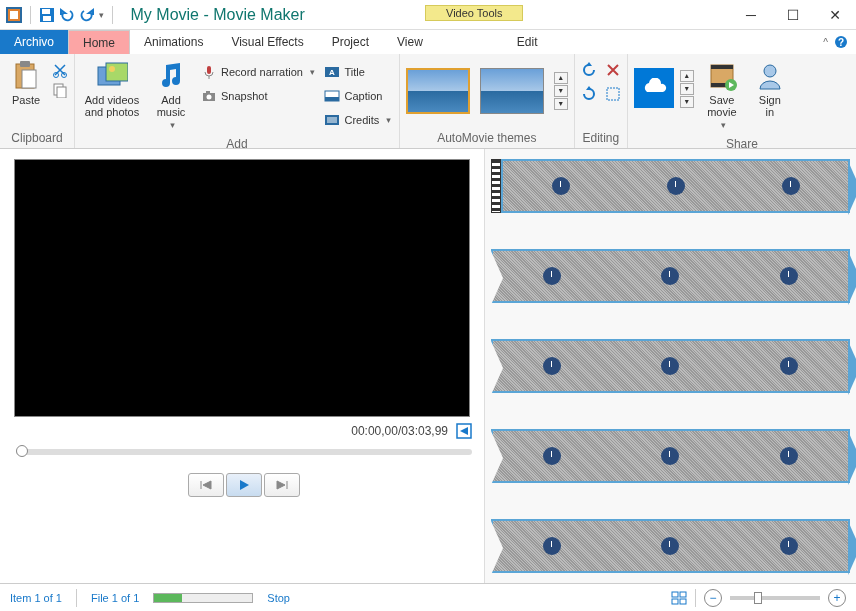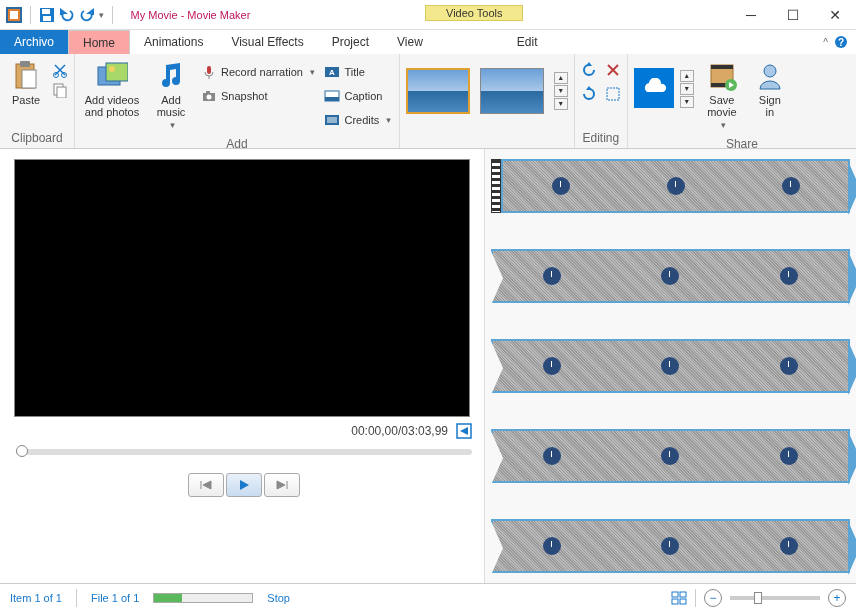--- a/index.html
+++ b/index.html
@@ -3,21 +3,21 @@
 <meta charset="utf-8">
 <style>
 * { margin: 0; padding: 0; box-sizing: border-box; font-family: "Segoe UI", Tahoma, sans-serif; }
 body { width: 856px; height: 611px; background: #fff; overflow: hidden; font-size: 12px; color: #333; }
 
 
 .titlebar { height: 30px; display: flex; align-items: center; background: #fff; border-bottom: 1px solid #ddd; }
 .qa-toolbar { display: flex; align-items: center; gap: 4px; padding: 0 6px; }
 .qa-icon { width: 16px; height: 16px; display: flex; align-items: center; justify-content: center; }
 .qa-sep { width: 1px; height: 18px; background: #ccc; margin: 0 4px; }
-.title-text { flex: 1; padding-left: 8px; font-size: 11px; color: #be185d; }
+.title-text { flex: 1; padding-left: 8px; font-size: 16px; color: #0f766e; }
 .video-tools-cap { position: absolute; top: 5px; left: 425px; background: #f3e98c; border: 1px solid #d6ca5a; padding: 1px 20px; font-size: 11px; }
 .win-controls { display: flex; }
 .win-btn { width: 42px; height: 29px; display: flex; align-items: center; justify-content: center; font-size: 14px; font-family: Arial; }
 
 
 .tabbar { height: 24px; display: flex; align-items: stretch; background: #fff; position: relative; }
 .tab { padding: 0 14px; display: flex; align-items: center; font-size: 12px; color: #333; }
 .tab.file { background: #1979ca; color: #fff; }
 .tab.active { border: 1px solid #ccc; border-bottom: none; background: #fca5a5; }
 .tab.edit { margin-left: 66px; }
@@ -258,20 +258,21 @@
             <div class="theme-sky"></div>
             <div class="theme-sea"></div>
           </div>
         <div style="display:flex;flex-direction:column;gap:1px">
           <span style="border:1px solid #aaa;width:14px;height:12px;font-size:8px;text-align:center">▴</span>
           <span style="border:1px solid #aaa;width:14px;height:12px;font-size:8px;text-align:center">▾</span>
           <span style="border:1px solid #aaa;width:14px;height:12px;font-size:8px;text-align:center">▾</span>
         </div>
       </div>
     </div>
+    <div class="rgroup-label">AutoMovie themes</div>
   </div>
 
   <div class="rgroup">
     <div class="rgroup-body">
       <div class="small-col" style="gap:8px">
         <div style="display:flex;gap:8px">
           <span>
               <svg width="16" height="16">
                 <path d="M8 3 A5 5 0 1 0 13 8" fill="none" stroke="#1979ca" stroke-width="2"></path>
                 <path d="M8 0 L5 4 L11 4 Z" fill="#1979ca"></path>

